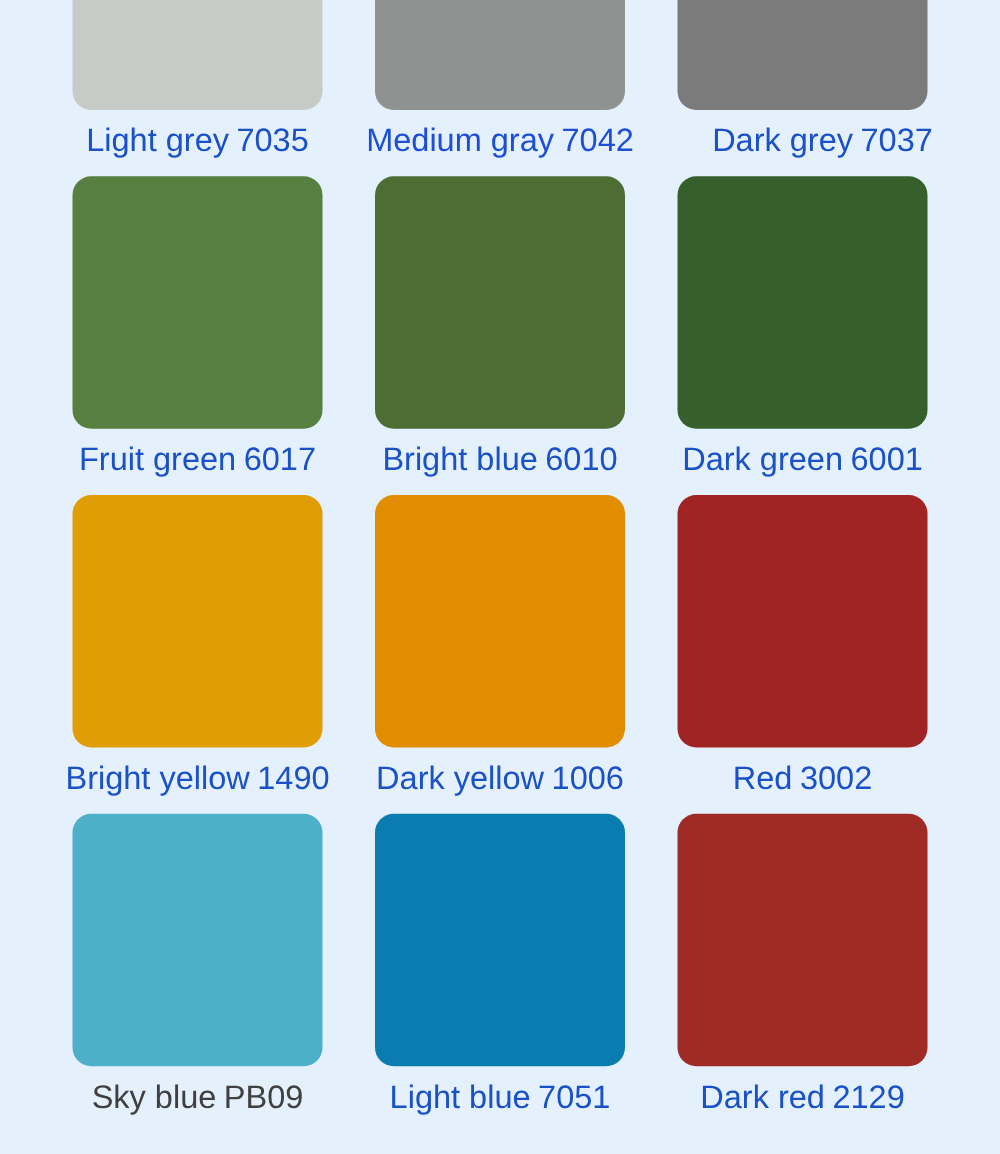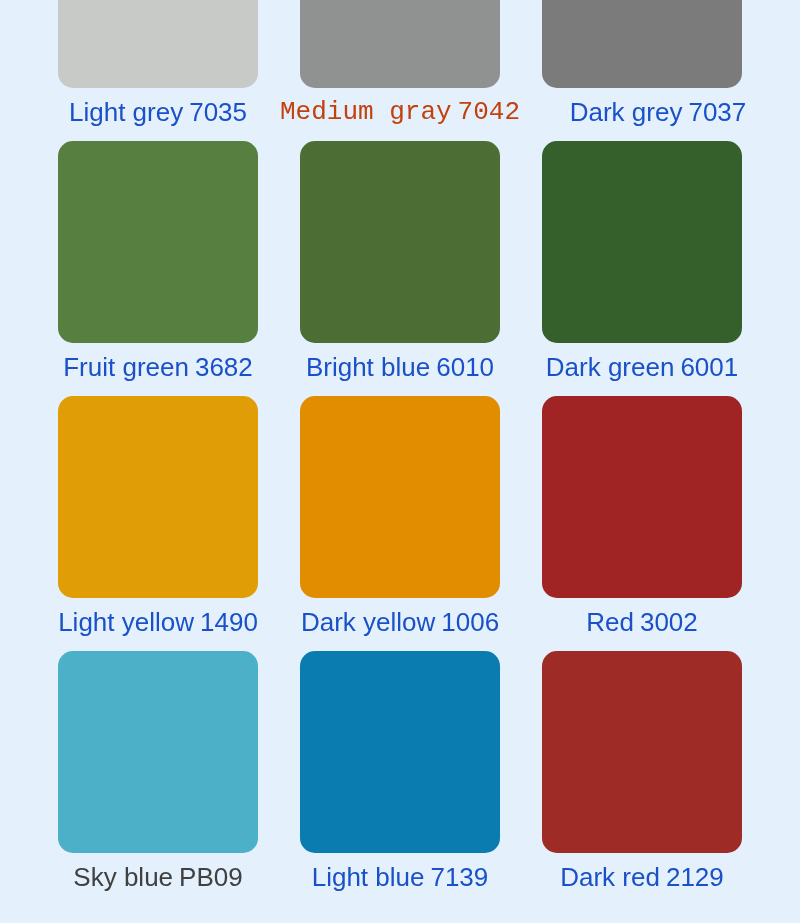--- a/index.html
+++ b/index.html
@@ -72,56 +72,56 @@
 <body style="background: rgb(228, 241, 252);">
 
 <div id="swatch-sheet">
   <div class="swatch-grid">
       <div class="swatch-cell row-clipped">
         <div class="swatch-chip" style="background: rgb(200, 202, 199);"></div>
         <div class="swatch-label" style="color: rgb(26, 80, 200);"><span>Light grey</span><span class="swatch-code">7035</span></div>
       </div>
       <div class="swatch-cell row-clipped">
         <div class="swatch-chip" style="background: rgb(143, 146, 145);"></div>
-        <div class="swatch-label" style="color: #c2410c; font-family: Liberation Mono, monospace;"><span>Medium gray</span><span class="swatch-code">7042</span></div>
+        <div class="swatch-label" style="color: #1d4ed8;"><span>Medium gray</span><span class="swatch-code">7042</span></div>
       </div>
       <div class="swatch-cell row-clipped">
         <div class="swatch-chip" style="background: rgb(123, 123, 123);"></div>
         <div class="swatch-label" style="color: rgb(26, 80, 200); margin-left: 32px;"><span>Dark grey</span><span class="swatch-code">7037</span></div>
       </div>
       <div class="swatch-cell">
         <div class="swatch-chip" style="background: rgb(87, 127, 63);"></div>
-        <div class="swatch-label" style="color: rgb(26, 80, 200);"><span>Fruit green</span><span class="swatch-code">3682</span></div>
+        <div class="swatch-label" style="color: rgb(26, 80, 200);"><span>Fruit green</span><span class="swatch-code">6017</span></div>
       </div>
       <div class="swatch-cell">
         <div class="swatch-chip" style="background: rgb(76, 110, 53);"></div>
         <div class="swatch-label" style="color: rgb(26, 80, 200);"><span>Bright blue</span><span class="swatch-code">6010</span></div>
       </div>
       <div class="swatch-cell">
         <div class="swatch-chip" style="background: rgb(53, 96, 44);"></div>
         <div class="swatch-label" style="color: rgb(26, 80, 200);"><span>Dark green</span><span class="swatch-code">6001</span></div>
       </div>
       <div class="swatch-cell">
         <div class="swatch-chip" style="background: rgb(224, 157, 5);"></div>
-        <div class="swatch-label" style="color: rgb(26, 80, 200);"><span>Light yellow</span><span class="swatch-code">1490</span></div>
+        <div class="swatch-label" style="color: rgb(26, 80, 200);"><span>Bright yellow</span><span class="swatch-code">1490</span></div>
       </div>
       <div class="swatch-cell">
         <div class="swatch-chip" style="background: rgb(226, 140, 0);"></div>
         <div class="swatch-label" style="color: rgb(26, 80, 200);"><span>Dark yellow</span><span class="swatch-code">1006</span></div>
       </div>
       <div class="swatch-cell">
         <div class="swatch-chip" style="background: rgb(160, 36, 36);"></div>
         <div class="swatch-label" style="color: rgb(26, 80, 200); text-align: center;"><span>Red</span><span class="swatch-code">3002</span></div>
       </div>
       <div class="swatch-cell">
         <div class="swatch-chip" style="background: rgb(75, 176, 200);"></div>
         <div class="swatch-label" style="color: #404040;"><span>Sky blue</span><span class="swatch-code">PB09</span></div>
       </div>
       <div class="swatch-cell">
         <div class="swatch-chip" style="background: rgb(11, 124, 176);"></div>
-        <div class="swatch-label" style="color: rgb(26, 80, 200);"><span>Light blue</span><span class="swatch-code">7139</span></div>
+        <div class="swatch-label" style="color: rgb(26, 80, 200);"><span>Light blue</span><span class="swatch-code">7051</span></div>
       </div>
       <div class="swatch-cell">
         <div class="swatch-chip" style="background: rgb(158, 43, 37);"></div>
         <div class="swatch-label" style="color: rgb(26, 80, 200);"><span>Dark red</span><span class="swatch-code">2129</span></div>
       </div>
     </div>
 </div>
 
 </body></html>

